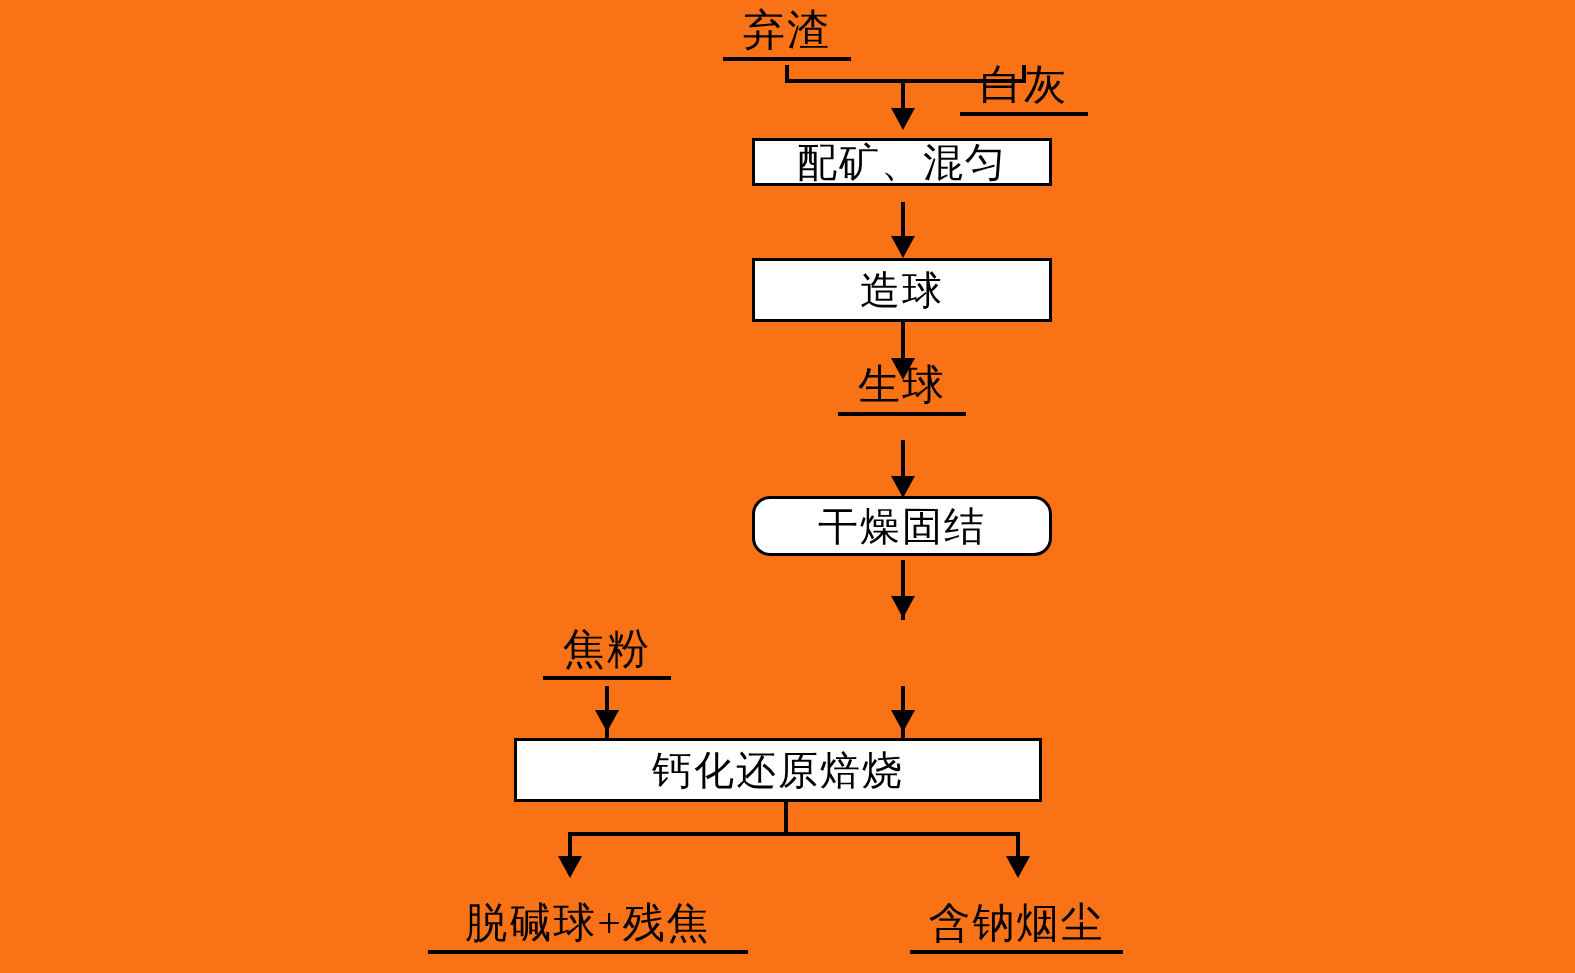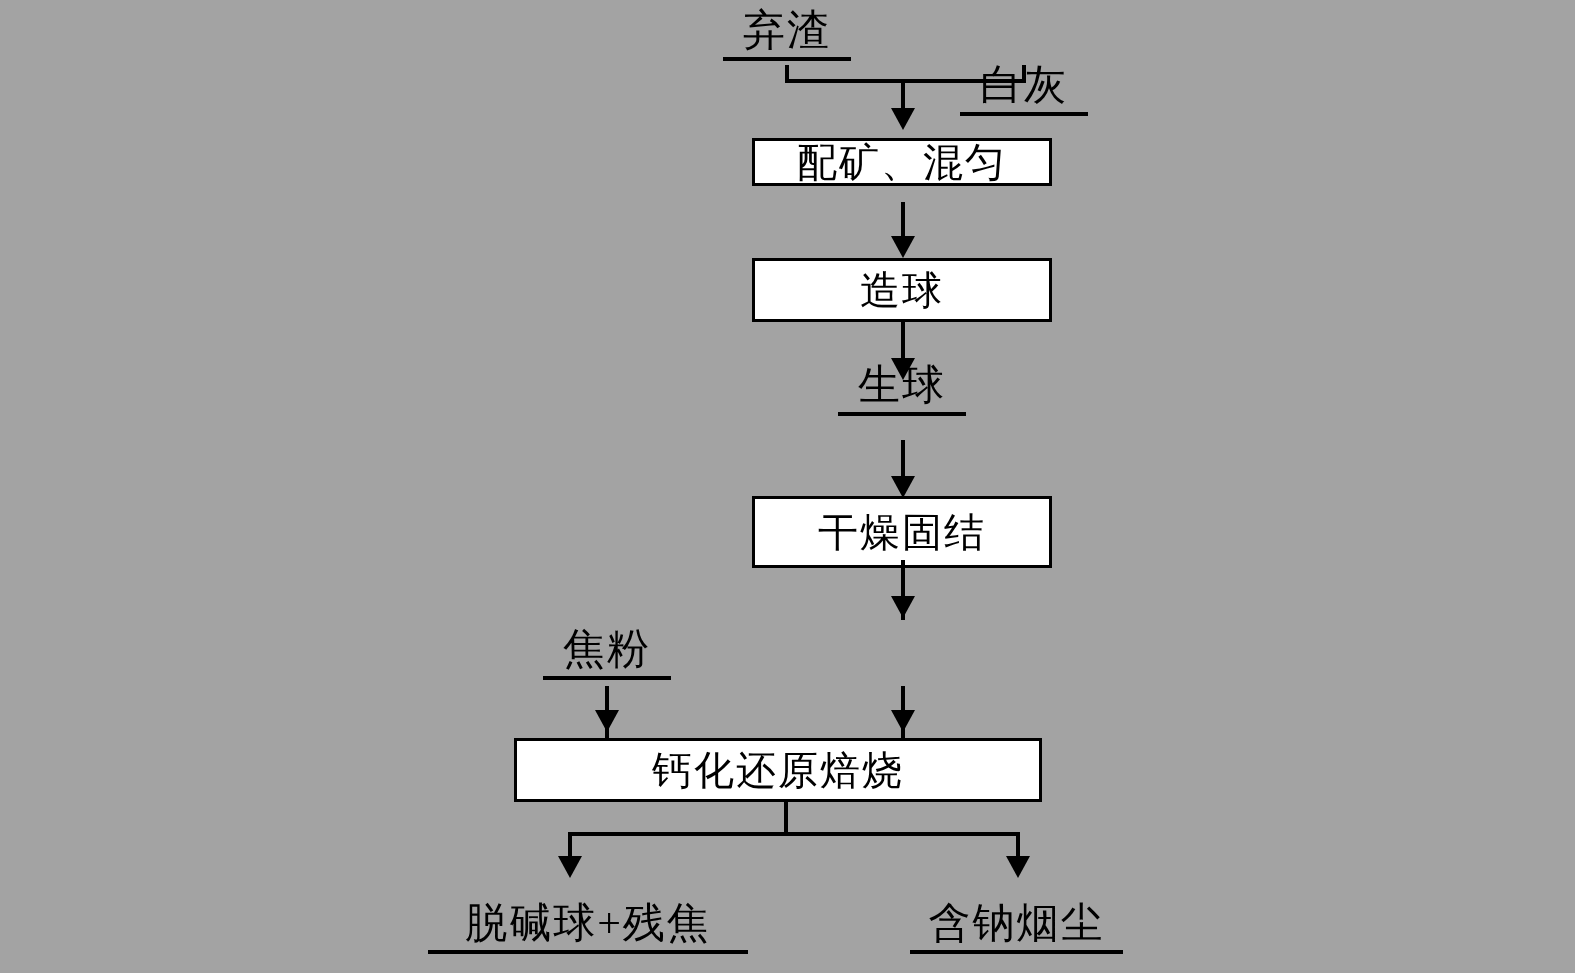--- a/index.html
+++ b/index.html
@@ -4,21 +4,21 @@
 <style>
   html, body {
     margin: 0;
     padding: 0;
     background: #ffffff;
   }
   #canvas {
     position: relative;
     width: 1575px;
     height: 973px;
-    background: #a3a3a3;
+    background: #f97316;
     font-family: "Liberation Serif", "DejaVu Serif", serif;
     overflow: hidden;
   }
   .node {
     position: absolute;
     box-sizing: border-box;
     display: flex;
     align-items: center;
     justify-content: center;
     color: #000000;
@@ -75,21 +75,21 @@
   <div class="node box" style="left:752px; top:258px; width:300px; height:64px;">造球</div>
 
   <div class="line vline" style="left:901px; top:322px; height:42px;"></div>
   <div class="arrowhead" style="left:891px; top:358px;"></div>
 
   <div class="node material" style="left:838px; top:360px; width:128px; height:56px;">生球</div>
 
   <div class="line vline" style="left:901px; top:440px; height:42px;"></div>
   <div class="arrowhead" style="left:891px; top:476px;"></div>
 
-  <div class="node box" style="left:752px; top:496px; width:300px; height:72px;">干燥固结</div>
+  <div class="node box" style="left:752px; top:496px; width:300px; height:60px;border-radius:18px;">干燥固结</div>
 
   <div class="line vline" style="left:901px; top:560px; height:60px;"></div>
   <div class="arrowhead" style="left:891px; top:596px;"></div>
 
   <div class="node material" style="left:543px; top:624px; width:128px; height:56px;">焦粉</div>
 
 
   <div class="line vline" style="left:605px; top:686px; height:52px;"></div>
   <div class="arrowhead" style="left:595px; top:710px;"></div>
 

